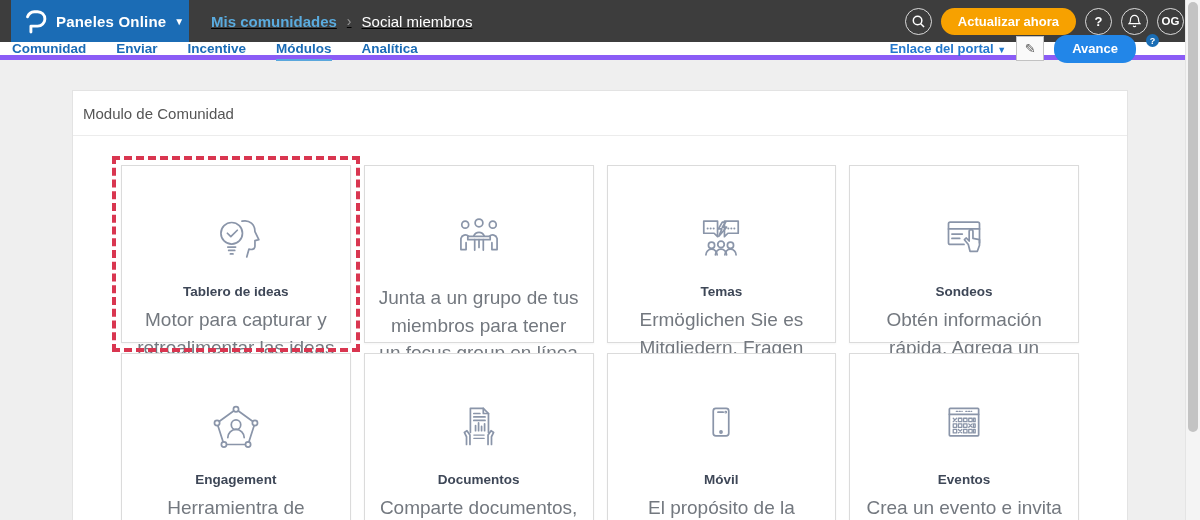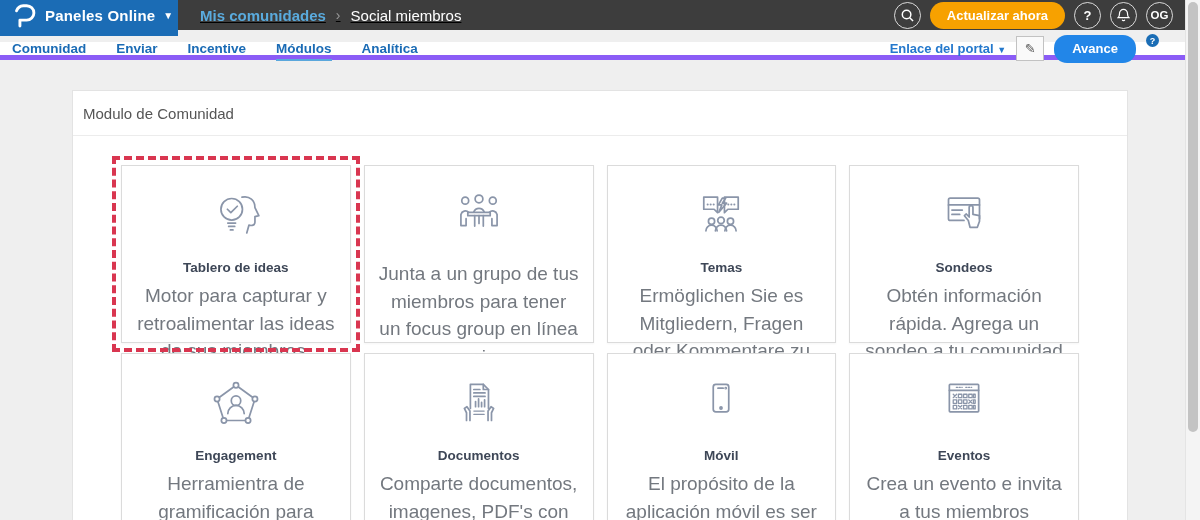--- a/index.html
+++ b/index.html
@@ -1,20 +1,20 @@
 <!DOCTYPE html>
 <html><head>
 <meta charset="utf-8">
 <style>
   html,body{margin:0;padding:0;}
   body{font-family:"Liberation Sans","DejaVu Sans",sans-serif;}
   .viewport{position:relative;width:1200px;height:520px;overflow:hidden;background:#efefef;}
 
   
-  .topbar{position:absolute;top:0;left:0;width:1185px;height:30px;background:#3d3d3d;display:flex;align-items:center;}
+  .topbar{position:absolute;top:0;left:0;width:1185px;height:42px;background:#3d3d3d;display:flex;align-items:center;padding-left:11px;}
   .logo-block{height:42px;width:178px;background:#1b6cb5;display:flex;align-items:center;padding:0 10px 0 14px;box-sizing:border-box;cursor:pointer;}
   .logo-glyph{width:22px;height:26px;margin-right:9px;flex:none;}
   .product-name{color:#fff;font-size:15px;font-weight:700;letter-spacing:.2px;white-space:nowrap;}
   .logo-caret{color:#fff;font-size:10px;margin-left:8px;}
   .breadcrumb{display:flex;align-items:center;margin-left:22px;font-size:15px;gap:10px;text-decoration:underline;}
   .crumb-parent{color:#5aabde;font-weight:700;cursor:pointer;}
   .crumb-sep{color:#9a9a9a;font-size:14px;}
   .crumb-current{color:#ffffff;font-weight:400;}
   .topbar-right{margin-left:auto;display:flex;align-items:center;gap:9px;padding-right:12px;}
   .circle-btn{width:27px;height:27px;border:1.5px solid rgba(255,255,255,.8);border-radius:50%;display:flex;align-items:center;justify-content:center;color:#fff;font-size:13px;font-weight:700;cursor:pointer;box-sizing:border-box;background:transparent;}
@@ -31,21 +31,21 @@
   .url-box{display:flex;align-items:center;height:25px;background:#fafafa;border:1px solid #c2c2c2;box-sizing:border-box;}
   .url-input{border:none;outline:none;background:transparent;width:243px;font-size:12.5px;color:#333;padding:0 4px 0 7px;font-family:"Liberation Sans",sans-serif;}
   .pencil-btn{width:26px;height:100%;display:flex;align-items:center;justify-content:center;cursor:pointer;color:#555;font-size:13px;}
   .advance-btn{height:28px;background:#2286e8;border-radius:13px;color:#fff;font-weight:700;font-size:13px;display:flex;align-items:center;padding:0 18px;cursor:pointer;}
   .mini-help{width:13px;height:13px;border-radius:50%;background:#1a6db5;color:#fff;font-size:9px;font-weight:700;display:flex;align-items:center;justify-content:center;position:relative;top:-8px;cursor:pointer;}
 
   
   .panel{position:absolute;top:90px;left:72px;width:1056px;height:620px;background:#fff;border:1px solid #e3e3e3;box-sizing:border-box;}
   .panel-header{padding:14px 10px 13px;font-size:15px;color:#555;border-bottom:1px solid #ececec;}
   .cards-grid{display:grid;grid-template-columns:repeat(4,1fr);grid-auto-rows:178px;gap:10px 13px;padding:29px 48px 0;}
-  .card{position:relative;background:#fff;border:1px solid #dbdbdb;box-shadow:0 1px 2px rgba(0,0,0,.04);text-align:center;box-sizing:border-box;padding:20px 14px 10px;cursor:pointer;}
+  .card{position:relative;background:#fff;border:1px solid #dbdbdb;box-shadow:0 1px 2px rgba(0,0,0,.04);text-align:center;box-sizing:border-box;padding:44px 14px 10px;cursor:pointer;}
   .card.selected::before{content:"";position:absolute;inset:-10px;border:4px dashed #d93650;pointer-events:none;}
   .card-icon{height:62px;display:flex;align-items:center;justify-content:center;margin-bottom:12px;}
   .card-icon svg{stroke:#8a95a9;fill:none;stroke-width:2;stroke-linecap:round;stroke-linejoin:round;}
   .card-title{font-size:13.5px;font-weight:700;color:#3e4757;margin-bottom:7px;}
   .card-desc{font-size:19px;color:#73787f;line-height:1.45;}
 
   
   .scrollbar{position:absolute;top:0;right:0;width:15px;height:520px;background:#f4f4f4;border-left:1px solid #e4e4e4;box-sizing:border-box;}
   .scroll-thumb{position:absolute;top:2px;left:2px;width:10px;height:430px;background:#c3c3c3;border-radius:5px;cursor:pointer;}
 </style>

